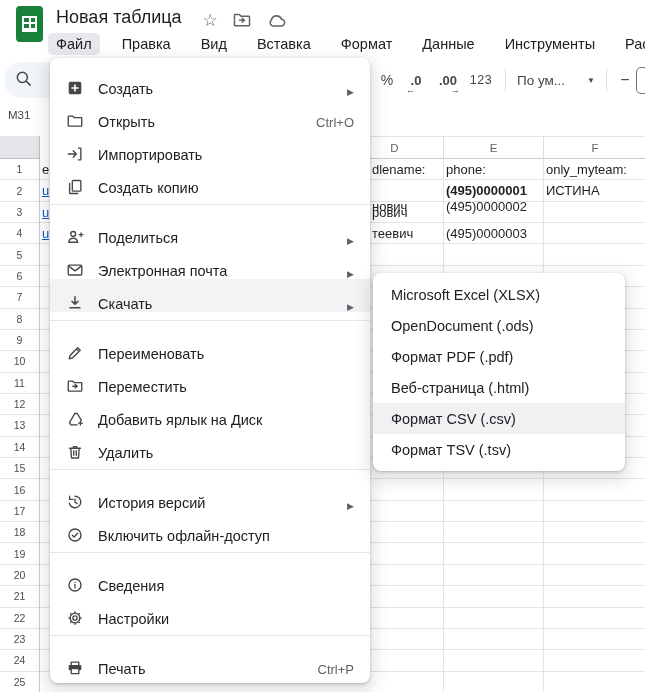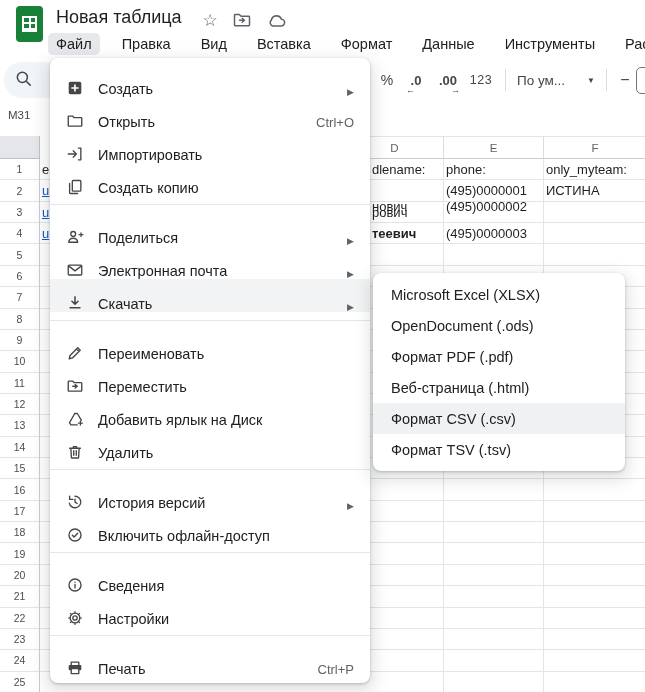--- a/index.html
+++ b/index.html
@@ -122,25 +122,25 @@
   </div>
 <div id="cells">
     <div class="cell" style="left: 42px; width: 8px; top: 160px;">e</div>
     <div class="cell link" style="left: 42px; width: 8px; top: 181.36px;">u</div>
     <div class="cell link" style="left: 42px; width: 8px; top: 202.72px;">u</div>
     <div class="cell link" style="left: 42px; width: 8px; top: 224.08px;">u</div>
     <div class="cell" style="left: 372px; width: 69px; top: 160px;">dlename:</div>
     <div class="cell" style="left: 446px; width: 94px; top: 160px;">phone:</div>
     <div class="cell" style="left: 546px; width: 97px; top: 160px;">only_myteam:</div>
     <div class="cell" style="left: 372px; width: 69px; top: 181.36px; margin-top: 16px;">нович</div>
-    <div class="cell" style="left: 446px; width: 94px; top: 181.36px;">(495)0000001</div>
+    <div class="cell" style="left: 446px; width: 94px; top: 181.36px; font-weight: bold;">(495)0000001</div>
     <div class="cell center" style="left: 546px; width: 97px; top: 181.36px;">ИСТИНА</div>
     <div class="cell" style="left: 372px; width: 69px; top: 202.72px;">рович</div>
     <div class="cell" style="left: 446px; width: 94px; top: 197px;">(495)0000002</div>
-    <div class="cell" style="left: 372px; width: 69px; top: 224.08px; font-weight: bold;">теевич</div>
+    <div class="cell" style="left: 372px; width: 69px; top: 224.08px;">теевич</div>
     <div class="cell" style="left: 446px; width: 94px; top: 224.08px;">(495)0000003</div>
   </div>
 
 <div id="logo"></div>
 <div id="doc-title">Новая таблица</div>
 <span class="tbar-ic" id="star-ic">☆</span>
 <span class="tbar-ic" id="movefolder-ic">
   <svg width="20" height="20" viewBox="0 0 20 20" fill="none" stroke="#5f6368" stroke-width="1.5" stroke-linecap="round" stroke-linejoin="round">
       <path d="M2.5 15V5.2c0-.4.3-.7.7-.7h4.1l1.8 1.8h7.7c.4 0 .7.3.7.7v8c0 .4-.3.7-.7.7H3.2c-.4 0-.7-.3-.7-.7z"></path>
       <path d="M7.5 10.3h4.5M10.2 8.3l2.3 2-2.3 2"></path>

